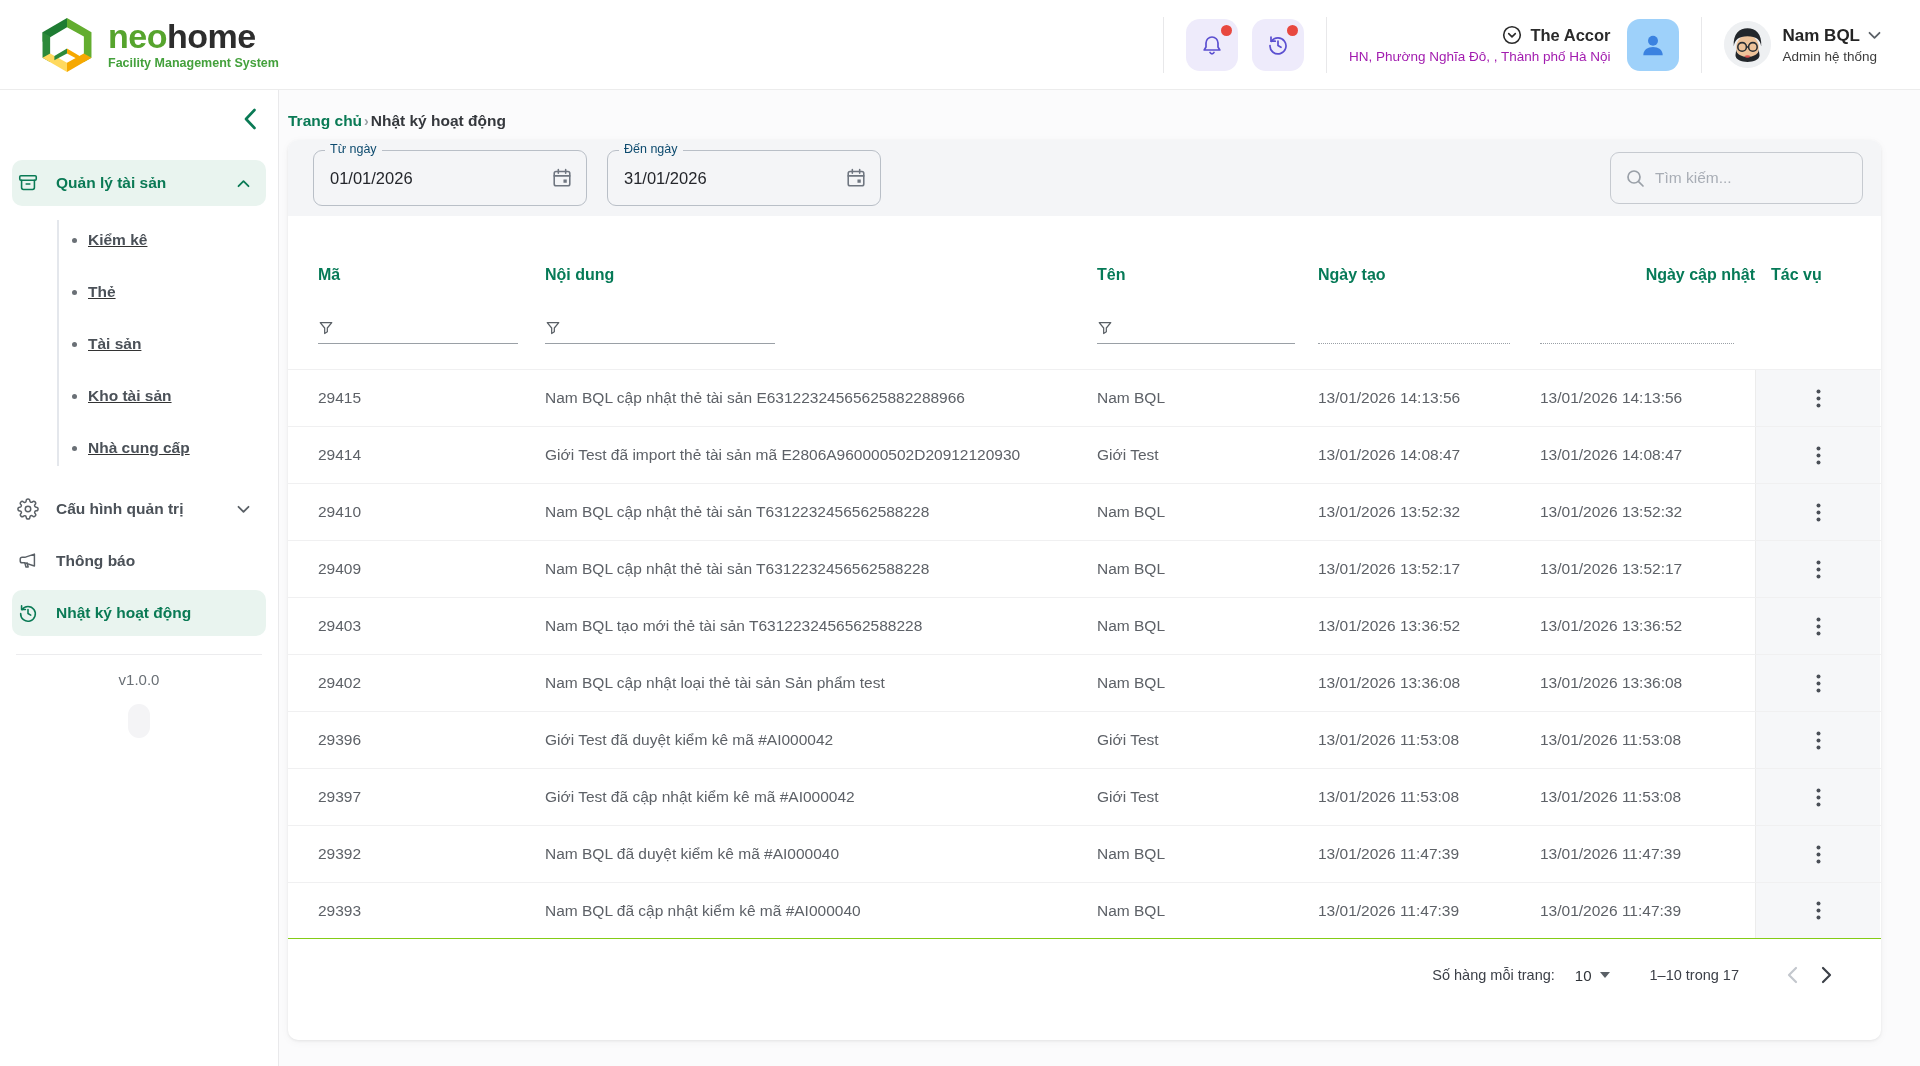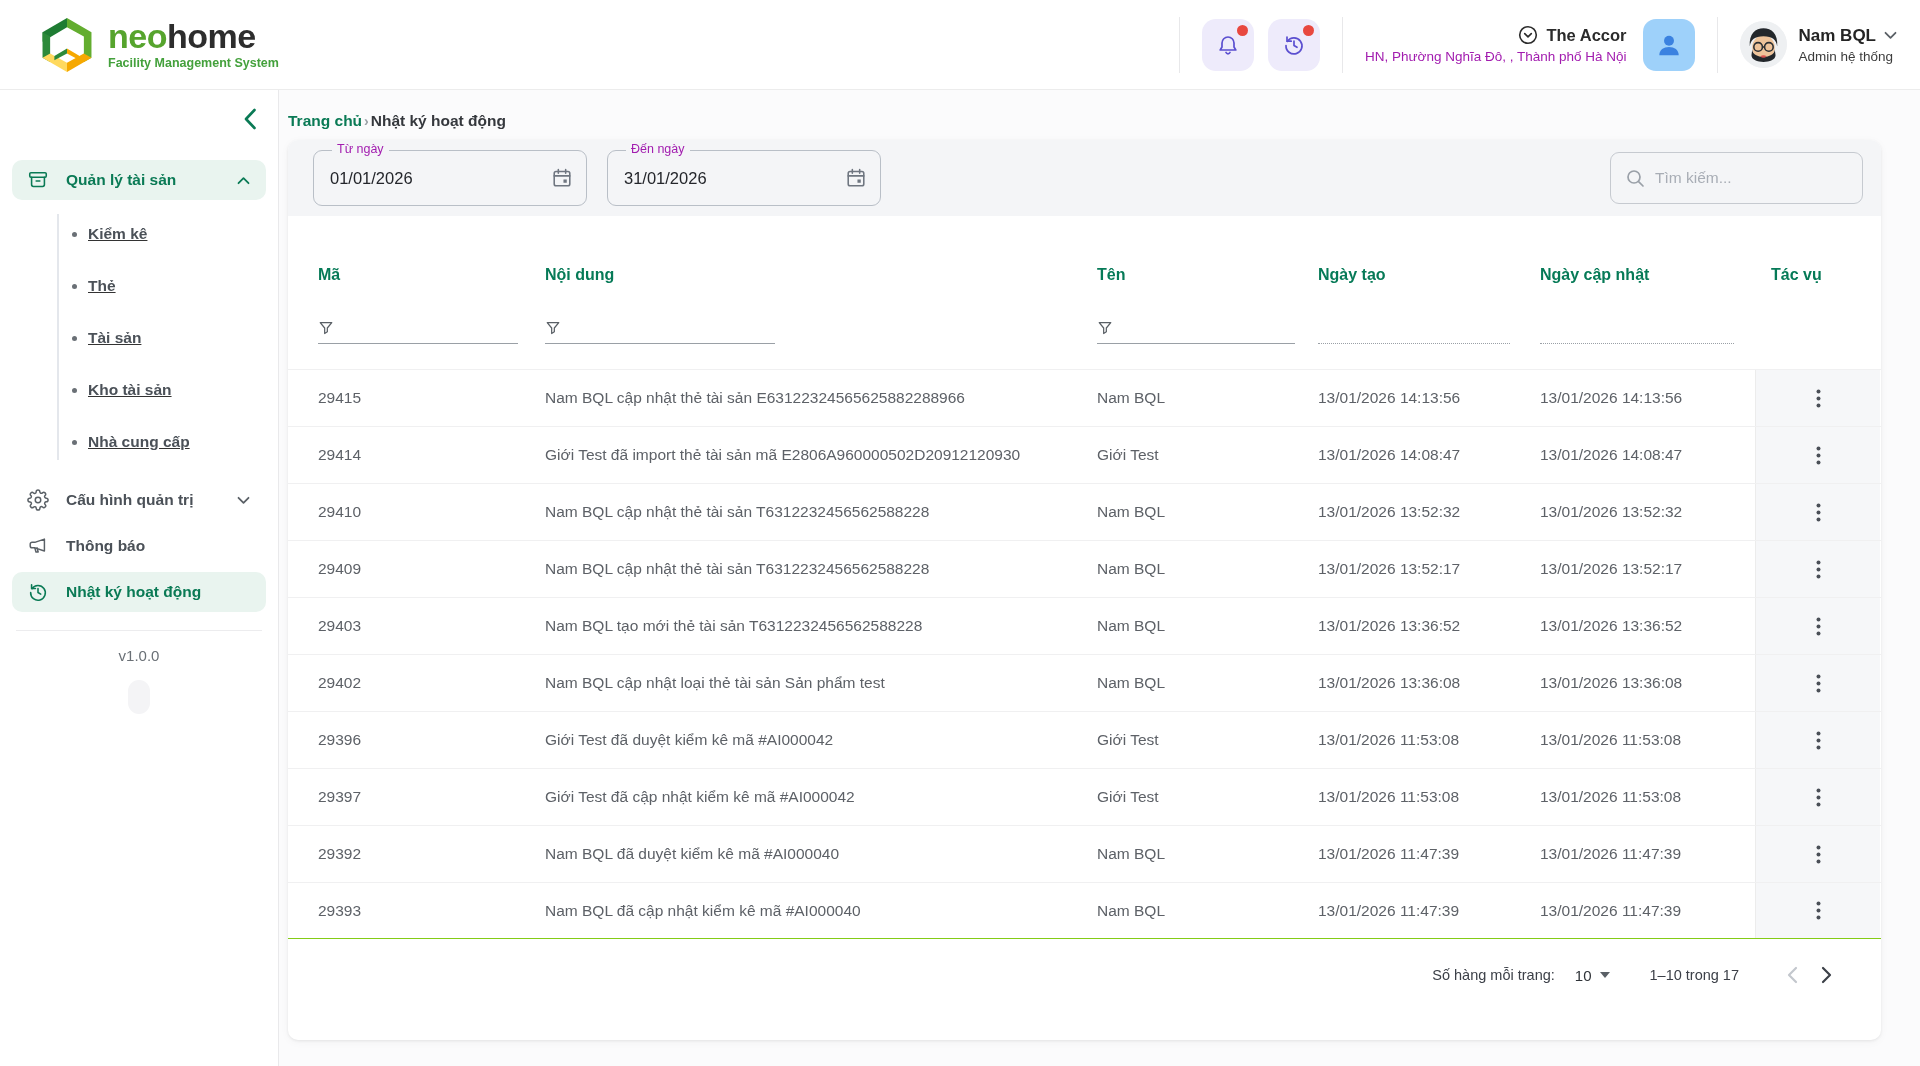--- a/index.html
+++ b/index.html
@@ -3,21 +3,21 @@
 <meta charset="utf-8">
 <style>
   * { margin:0; padding:0; box-sizing:border-box; }
   html,body { width:1920px; height:1066px; overflow:hidden; }
   body { font-family:"Liberation Sans","DejaVu Sans",sans-serif; background:#fff; color:#333; }
 
   .app { display:flex; flex-direction:column; height:100%; }
 
   
   .topbar { height:90px; flex-shrink:0; background:#fff; border-bottom:1px solid #ececec;
-            display:flex; align-items:center; justify-content:space-between; padding:0 23px 0 40px; }
+            display:flex; align-items:center; justify-content:space-between; padding:0 39px 0 40px; }
   .brand { display:flex; align-items:center; gap:14px; cursor:pointer; }
   .brand-name { font-size:34px; font-weight:bold; letter-spacing:-0.5px; line-height:1; }
   .brand-name .neo { color:#56a42d; }
   .brand-name .home { color:#2d2d2d; }
   .brand-tag { font-size:12.5px; font-weight:bold; color:#44a13c; margin-top:3px; }
 
   .topbar-right { display:flex; align-items:center; }
   .vdiv { width:1px; height:56px; background:#e8e8ea; margin:0 22px; }
   .icon-btn { position:relative; width:52px; height:52px; border-radius:14px; background:#eeebfb;
               border:none; display:flex; align-items:center; justify-content:center; cursor:pointer; color:#5b4fd0; }
@@ -38,22 +38,22 @@
 
   
   .main-row { flex:1; display:flex; min-height:0; }
 
   
   .sidebar { width:279px; flex-shrink:0; background:#fff; border-right:1px solid #e9e9eb;
              display:flex; flex-direction:column; }
   .collapse-row { height:58px; display:flex; align-items:center; justify-content:flex-end; padding-right:20px; }
   .collapse-btn { background:none; border:none; color:#0a7a55; cursor:pointer; display:flex; }
   .nav { padding:6px 12px 0 12px; }
-  .nav-item { height:40px; margin:6px 0; border-radius:10px; display:flex; align-items:center;
-              padding:0 16px 0 15px; gap:17px; color:#4b5158; font-size:15.5px; font-weight:600; cursor:pointer; }
+  .nav-item { height:46px; margin:6px 0; border-radius:10px; display:flex; align-items:center;
+              padding:0 16px 0 5px; gap:17px; color:#4b5158; font-size:15.5px; font-weight:600; cursor:pointer; }
   .nav-item .nav-icon { display:flex; color:#5a6066; }
   .nav-item .chev { margin-left:auto; color:#5a6066; display:flex; }
   .nav-item.active { background:#e9f4ef; color:#0a7a55; }
   .nav-item.active .nav-icon, .nav-item.active .chev { color:#0a7a55; }
   .subs { position:relative; padding:2px 0 6px 0;text-decoration:underline; }
   .subs::before { content:""; position:absolute; left:45px; top:8px; bottom:14px; width:1.5px; background:#e4e7ec; }
   .sub-item { height:52px; display:flex; align-items:center; padding-left:60px; gap:11px;
               font-size:15.5px; font-weight:600; color:#4b5158; cursor:pointer; }
   .sub-item .bullet { width:5px; height:5px; border-radius:50%; background:#6a7076; flex-shrink:0; }
   .sidebar-divider { height:1px; background:#ececee; margin:12px 16px 0 16px; }
@@ -69,38 +69,38 @@
   .crumb-cur { color:#35383d; }
 
   .card { background:#fff; border-radius:10px; height:900px; display:flex; flex-direction:column;
           box-shadow:0 1px 3px rgba(0,0,0,.07), 0 2px 10px rgba(0,0,0,.04); }
 
   .filterbar { height:76px; flex-shrink:0; background:#f4f5f7; border-radius:10px 10px 0 0;
                display:flex; align-items:center; padding:0 18px 0 25px; }
   .datefield { width:274px; height:56px; border:1px solid #b9bfc7; border-radius:9px; position:relative;
                display:flex; align-items:center; justify-content:space-between; padding:0 13px 0 16px; cursor:pointer; }
   .datefield + .datefield { margin-left:20px; }
-  .datefield .lbl { position:absolute; top:-9px; left:18px; background:#f4f5f7; padding:0 5px;
-                    font-size:12.5px; color:#a21caf; }
+  .datefield .lbl { position:absolute; top:-9px; left:11px; background:#f4f5f7; padding:0 5px;
+                    font-size:12.5px; color:#0c4a6e; }
   .datefield .val { font-size:16.5px; color:#24262b; }
   .datefield .cal { color:#6f7680; display:flex; }
   .searchbox { margin-left:auto; width:253px; height:52px; border:1px solid #c6cad0; border-radius:9px;
                display:flex; align-items:center; gap:10px; padding:0 14px; color:#9aa0a8; }
   .searchbox input { border:none; outline:none; background:transparent; font-size:15.5px; color:#333;
                      width:100%; font-family:inherit; }
   .searchbox input::placeholder { color:#a8adb5; }
 
   
   .thead { flex-shrink:0; }
   .trow { display:flex; }
   .col-code    { width:227px; }
   .col-content { width:552px; }
   .col-name    { width:221px; }
   .col-created { width:222px; }
-  .col-updated { width:215px; }
+  .col-updated { width:215px;text-align:right; }
   .col-actions { width:125px; flex-shrink:0; }
   .head-labels { margin-top:50px; height:24px; padding-left:30px; }
   .head-labels .hl { font-size:16px; font-weight:bold; color:#067a57; }
   .head-labels .col-actions { padding-left:16px; }
   .head-filters { margin-top:14px; height:40px; padding-left:30px; align-items:flex-end; }
   .filter-input { border-bottom:1px solid #9aa0a6; height:32px; display:flex; align-items:flex-end;
                   padding-bottom:7px; cursor:text; color:#5a6066; }
   .filter-input.dotted { border-bottom:1px dotted #9aa0a6; }
   .fw-code { width:200px; } .fw-content { width:230px; } .fw-name { width:198px; }
   .fw-created { width:192px; } .fw-updated { width:194px; }

